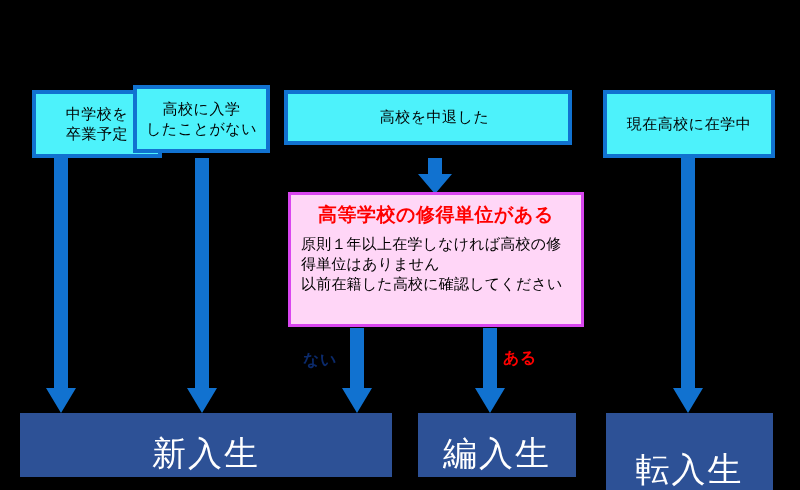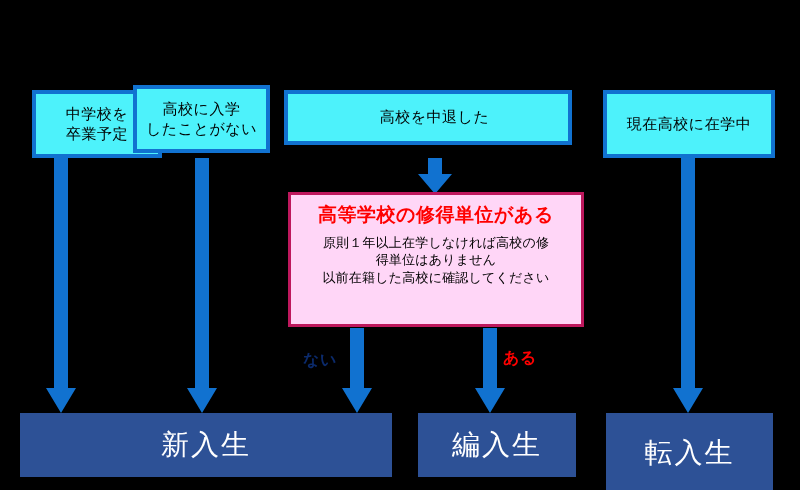--- a/index.html
+++ b/index.html
@@ -33,51 +33,51 @@
     letter-spacing: 0.5px;
     white-space: pre-line;
     padding: 2px 4px;
   }
 
   
   .pink-box {
     position: absolute;
     box-sizing: border-box;
     background: #ffd6f7;
-    border: 3px solid #be185d;
+    border: 3px solid #d946ef;
     padding: 8px 10px 6px 10px;
   }
   .pink-title {
     color: #ff0000;
     font-size: 19px;
     font-weight: bold;
     text-align: center;
     line-height: 1.25;
     letter-spacing: 0.5px;
     margin-bottom: 7px;
   }
   .pink-body {
     color: #000000;
-    font-size: 13px;
+    font-size: 15px;
     line-height: 1.35;
-    text-align: center;
+    text-align: left;
     white-space: pre-line;
     letter-spacing: 0.2px;
   }
 
   
   .result-box {
     position: absolute;
     box-sizing: border-box;
     background: #2d5196;
     display: flex;
-    align-items: center;
+    align-items: flex-end;
     justify-content: center;
     color: #ffffff;
-    font-size: 28px;
+    font-size: 34px;
     letter-spacing: 2px;
   }
 
   
   .arrow {
     position: absolute;
   }
   .arrow svg { display: block; }
 
   

